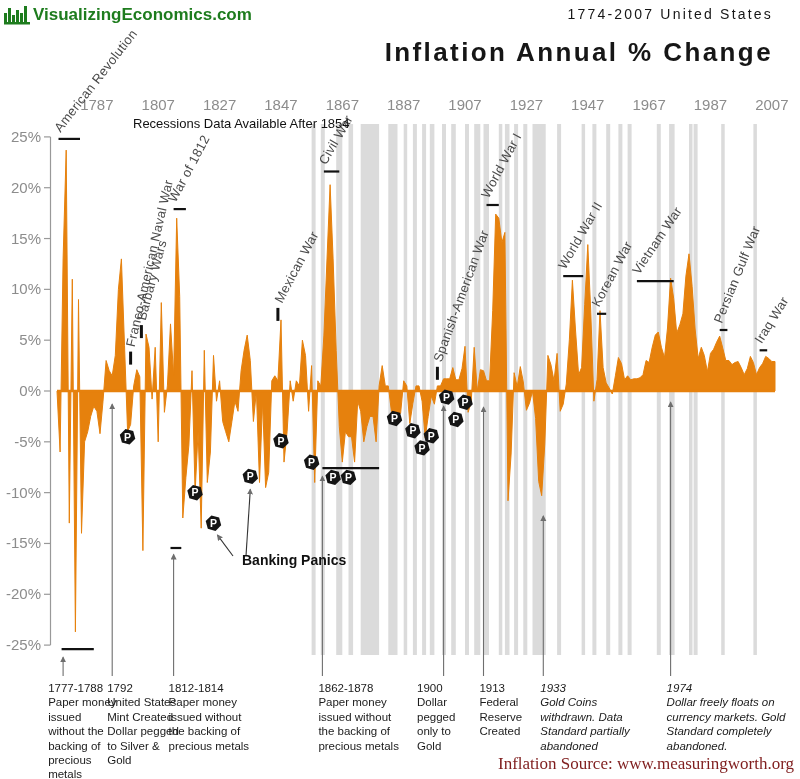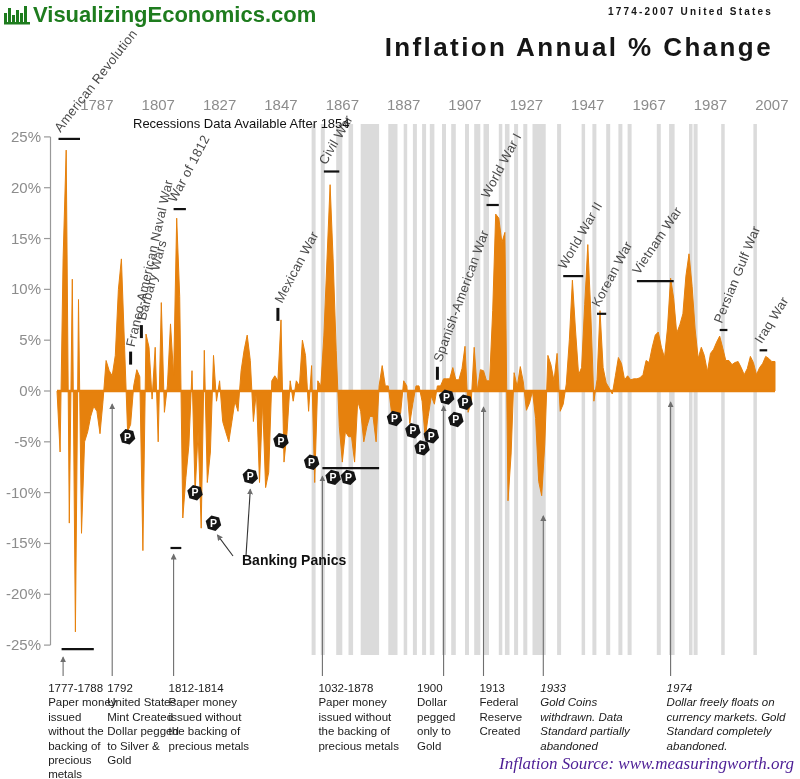--- a/index.html
+++ b/index.html
@@ -1,26 +1,26 @@
 <!DOCTYPE html>
 <html><head>
 <meta charset="utf-8">
 <style>
   html,body{margin:0;padding:0;background:#fff;}
   .canvas{position:relative;width:800px;height:779px;background:#fff;overflow:hidden;
           font-family:"Liberation Sans",sans-serif;}
   .logo{position:absolute;left:4px;top:4px;display:flex;align-items:flex-end;gap:2px;
-        color:#1e7c1e;font-weight:bold;font-size:22px;line-height:22px;}
+        color:#1e7c1e;font-weight:bold;font-size:17px;line-height:22px;}
   .titles{position:absolute;right:27px;top:6px;text-align:right;color:#161616;}
-  .subtitle{font-size:10px;font-weight:bold;letter-spacing:2.2px;}
+  .subtitle{font-size:14px;font-weight:normal;letter-spacing:2.2px;}
   .title{font-size:26px;font-weight:bold;letter-spacing:2.4px;margin-top:15px;}
   .note-recessions{position:absolute;left:133px;top:116px;font-size:13px;font-weight:normal;color:#111;}
   .note-panics{position:absolute;left:206px;top:552px;font-size:14px;font-weight:bold;color:#111;padding-left:36px;}
   .source{position:absolute;right:6px;top:754px;font-family:"Liberation Serif",serif;
-          font-style:italic;font-size:17px;color:#4c1d95;}
+          font-size:17px;color:#7f1d1d;}
   .ann{position:absolute;font-size:11.5px;line-height:14.4px;color:#1b1b1b;white-space:nowrap;}
   #chart-svg{position:absolute;left:0;top:0;}
 </style>
 </head>
 <body>
 
 <div class="canvas">
 
   <svg id="chart-svg" width="800" height="779" viewBox="0 0 800 779">
       <defs>
@@ -210,21 +210,21 @@
         <div>Gold</div>
       </div>
       <div class="ann" style="left: 168.584px; top: 681px;">
         <div>1812-1814</div>
         <div>Paper money</div>
         <div>issued without</div>
         <div>the backing of</div>
         <div>precious metals</div>
       </div>
       <div class="ann" style="left: 318.382px; top: 681px;">
-        <div>1032-1878</div>
+        <div>1862-1878</div>
         <div>Paper money</div>
         <div>issued without</div>
         <div>the backing of</div>
         <div>precious metals</div>
       </div>
       <div class="ann" style="left: 417px; top: 681px;">
         <div>1900</div>
         <div>Dollar</div>
         <div>pegged</div>
         <div>only to</div>

